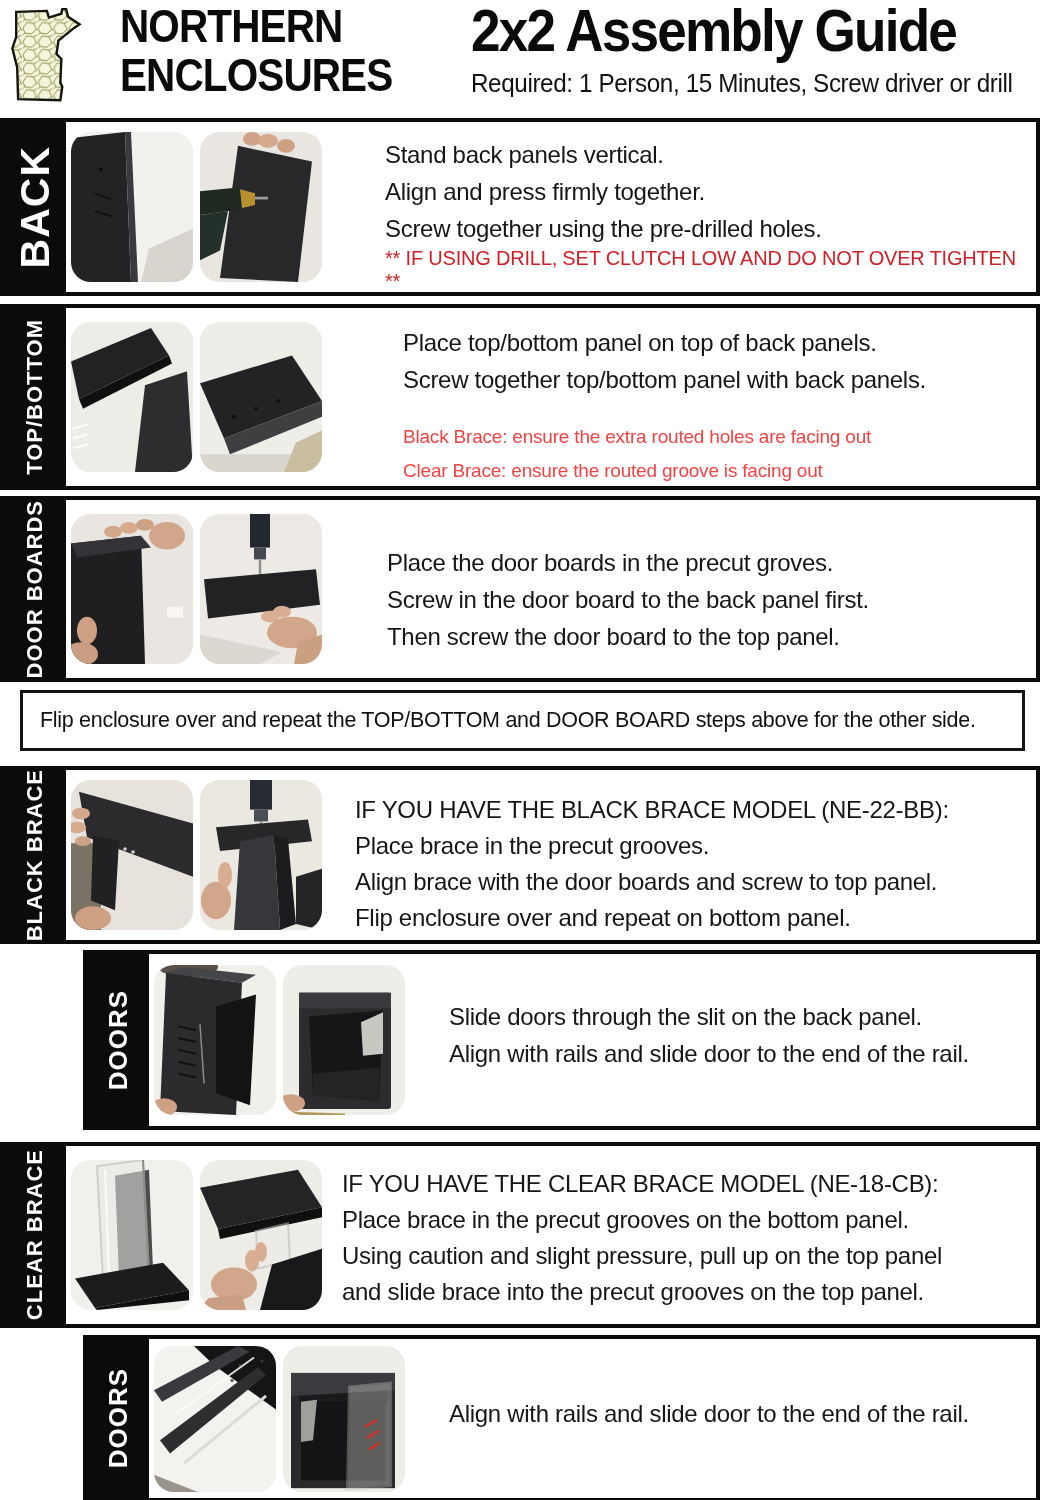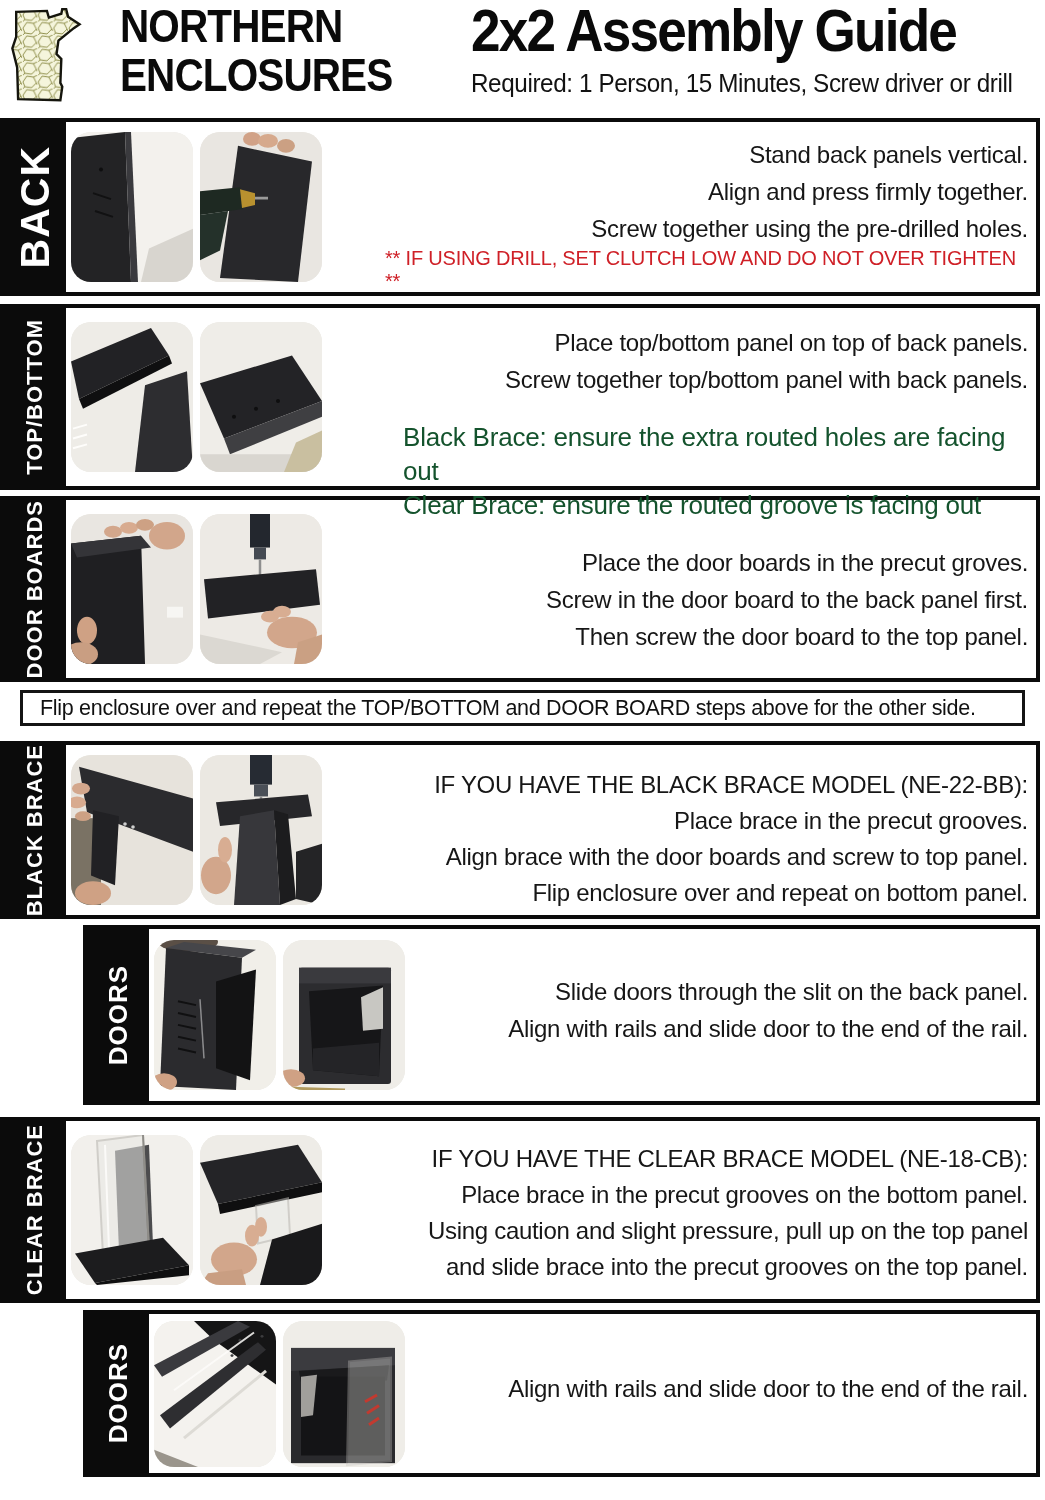--- a/index.html
+++ b/index.html
@@ -19,32 +19,32 @@
   .sec{box-sizing:border-box;border:4px solid #0b0b0b;width:1040px;display:flex;background:#fff;}
   .indent{margin-left:83px;width:957px;}
   .side{flex:0 0 62px;background:#0b0b0b;color:#fff;display:flex;align-items:center;justify-content:center;}
   .side span{writing-mode:vertical-rl;transform:rotate(180deg);font-weight:700;white-space:nowrap;letter-spacing:1px;}
   .lbl-big{font-size:41px;}
   .lbl-med{font-size:22px;}
   .lbl-doors{font-size:26px;}
   .photos{display:flex;align-items:center;gap:7px;padding-left:5px;}
   .photo{width:122px;height:150px;border-radius:20px;overflow:hidden;flex:0 0 auto;background:#eceae5;}
   .photo svg{display:block;width:100%;height:100%;}
-  .txt{flex:1;display:flex;flex-direction:column;box-sizing:border-box;padding:14px 8px 10px 63px;align-items:flex-end;}
+  .txt{flex:1;display:flex;flex-direction:column;box-sizing:border-box;padding:14px 8px 10px 63px;}
   .line{font-size:24px;line-height:37px;letter-spacing:-.3px;color:#161616;}
-  .note{font-size:26px;line-height:34px;letter-spacing:-.2px;color:#14532d;}
+  .note{font-size:19px;line-height:34px;letter-spacing:-.2px;color:#ef4444;}
   .warn{margin-top:auto;padding-bottom:10px;font-size:20px;font-weight:400;letter-spacing:-.2px;color:#cf2027;}
   
   .s-back{margin-top:6px;height:178px;}
   .s-tb{margin-top:8px;height:186px;}
   .s-tb .txt{padding-top:16px;margin-left:18px;}
   .s-tb .note-group{margin-top:22px;}
   .s-db{margin-top:6px;height:186px;}
   .s-db .txt{padding-top:44px;padding-left:65px;}
-  .flipnote{box-sizing:border-box;margin:8px 0 2px 20px;width:1005px;height:36px;border:3px solid #141414;
+  .flipnote{box-sizing:border-box;margin:8px 0 2px 20px;width:1005px;height:61px;border:3px solid #141414;
             display:flex;align-items:center;padding-left:17px;font-size:21.5px;letter-spacing:-.3px;color:#111;}
   .s-bb{margin-top:15px;height:178px;}
   .s-bb .txt{padding-top:22px;padding-left:33px;}
   .s-bb .line,.s-cb .line{line-height:36px;}
   .s-d1{margin-top:6px;height:180px;}
   .s-d1 .txt,.s-d2 .txt{justify-content:center;padding-left:44px;padding-top:0;}
   .s-cb{margin-top:12px;height:186px;}
   .s-cb .txt{padding-top:20px;padding-left:20px;}
   .s-d2{margin-top:7px;height:167px;}
   .s-d2 .photo{height:146px;}

